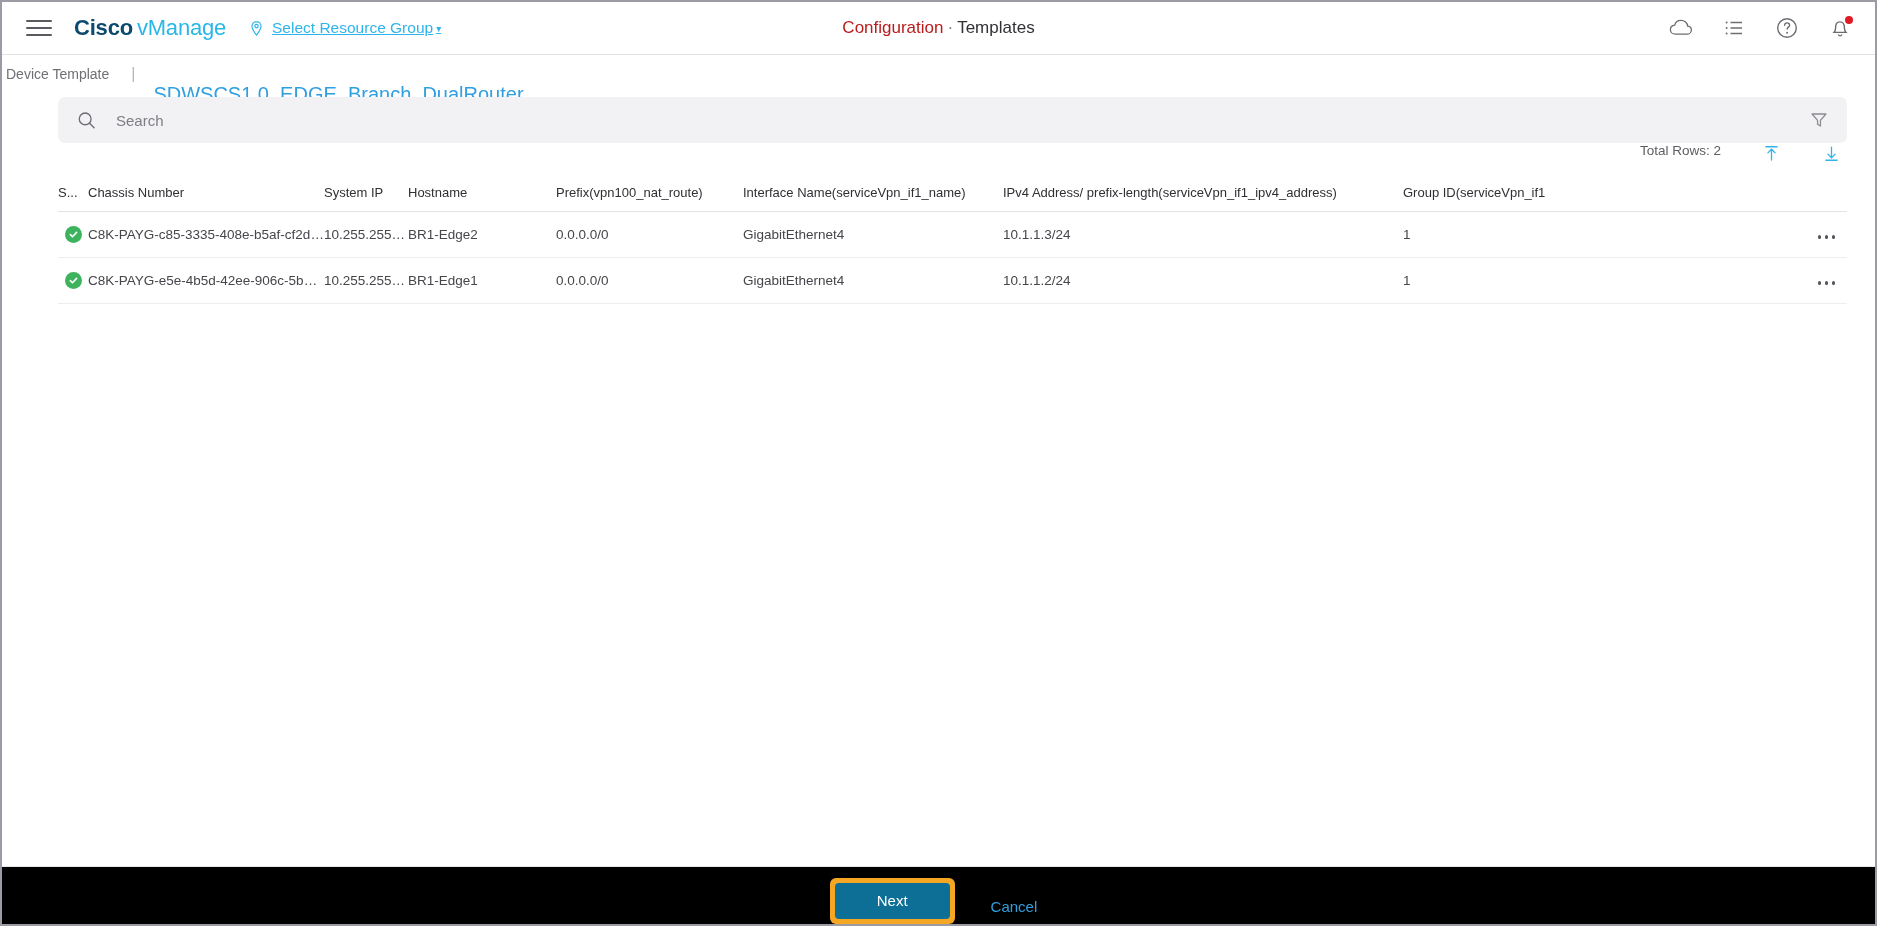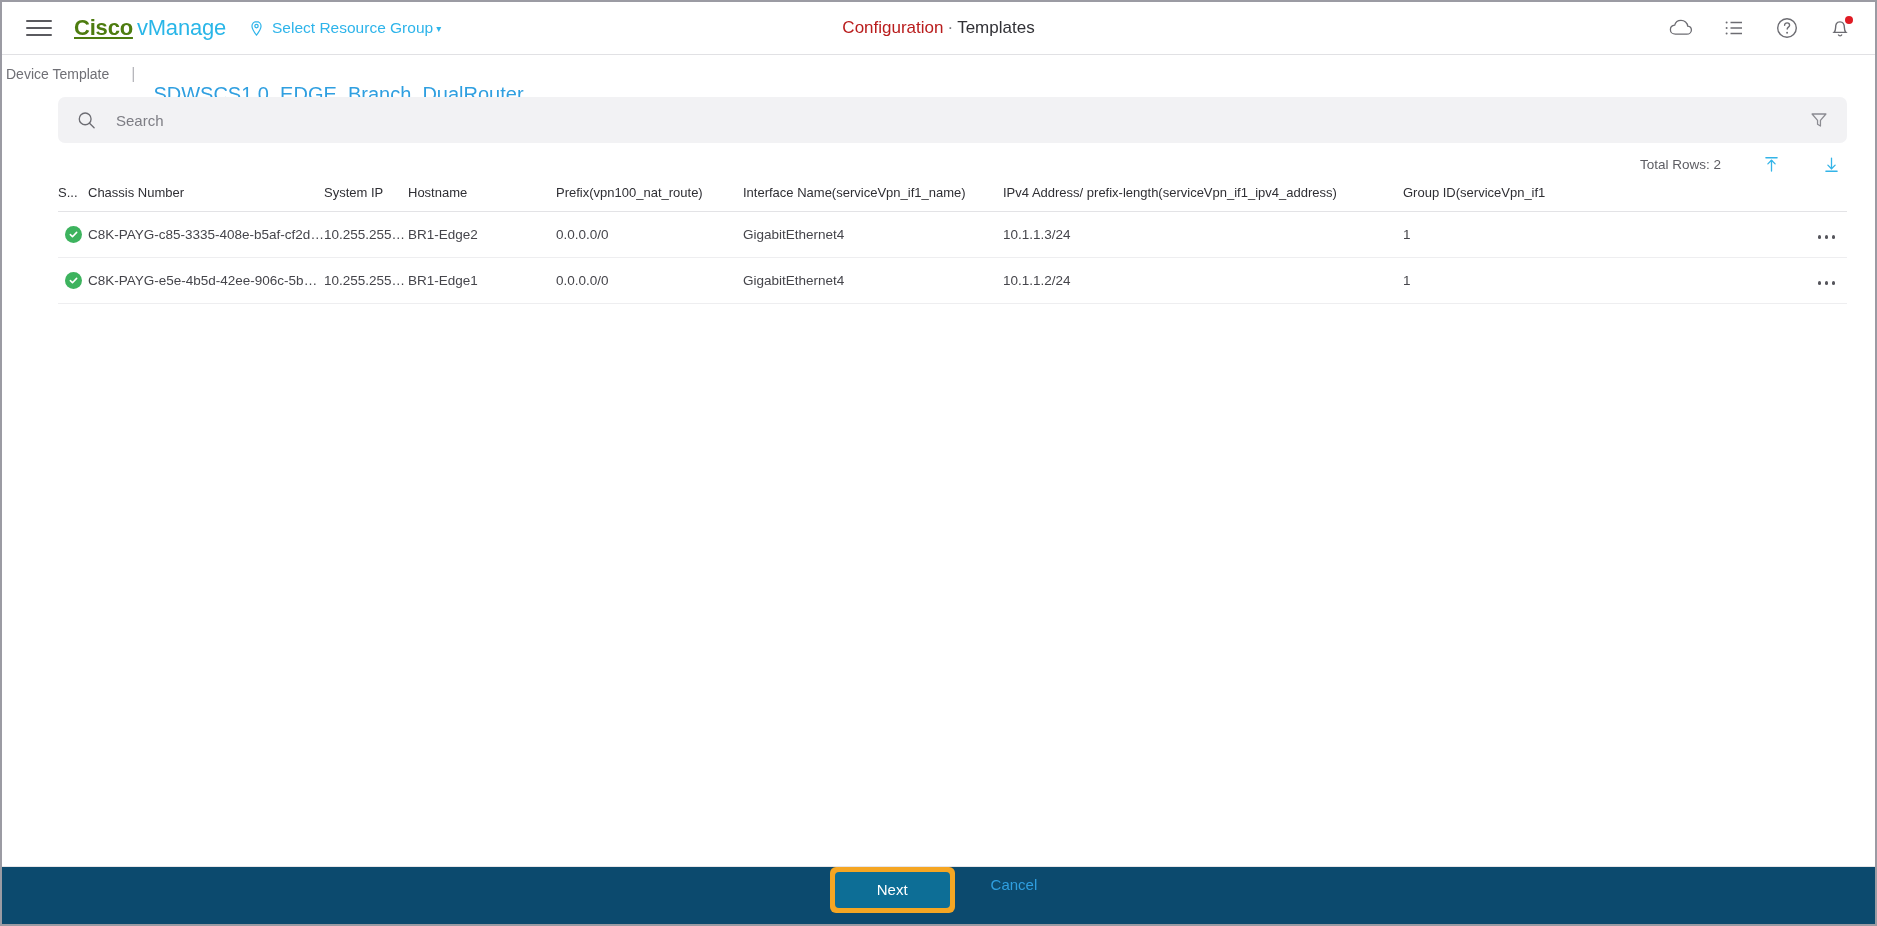--- a/index.html
+++ b/index.html
@@ -55,36 +55,36 @@
     border-radius: 1px;
   }
   .brand {
     font-size: 22px;
     letter-spacing: -0.2px;
     white-space: nowrap;
     cursor: pointer;
   }
   .brand .brand-cisco {
     font-weight: bold;
-    color: #4d7c0f;
-    text-decoration: underline;
+    color: #0c4a6e;
   }
   .brand .brand-product {
     font-weight: 400;
     color: #29b6e8;
     margin-left: 4px;
   }
   .resource-group {
     display: flex;
     align-items: center;
     margin-left: 22px;
     color: #2eb4ea;
     font-size: 15.5px;
     cursor: pointer;
     white-space: nowrap;
+    text-decoration: underline;
   }
   .pin-icon {
     width: 17px;
     height: 19px;
     margin-right: 7px;
     flex: 0 0 auto;
   }
   .rg-caret {
     margin-left: 3px;
     font-size: 10px;
@@ -204,21 +204,21 @@
     justify-content: center;
     color: #8b8b91;
     flex: 0 0 auto;
   }
 
   
   .table-toolbar {
     height: 42px;
     min-height: 42px;
     display: flex;
-    align-items: center;
+    align-items: flex-start;
     justify-content: flex-end;
     gap: 40px;
     padding-right: 6px;
   }
   .total-rows {
     font-size: 13.5px;
     color: #5d5d63;
     white-space: nowrap;
   }
   .tb-icon {
@@ -299,24 +299,24 @@
     background: #55555c;
     display: block;
   }
 
   
   .footer-bar {
     height: 58px;
     min-height: 58px;
     border-top: 1px solid #e6e6e9;
     display: flex;
-    align-items: flex-start;
+    align-items: flex-end;
     justify-content: center;
     gap: 26px;
-    background: #0c4a6e;
+    background: #000000;
     position: relative;
   }
   .next-highlight {
     padding: 5px;
     background: #f5a623;
     border-radius: 6px;
     display: inline-flex;
   }
   .btn-next {
     background: #0d6e96;

